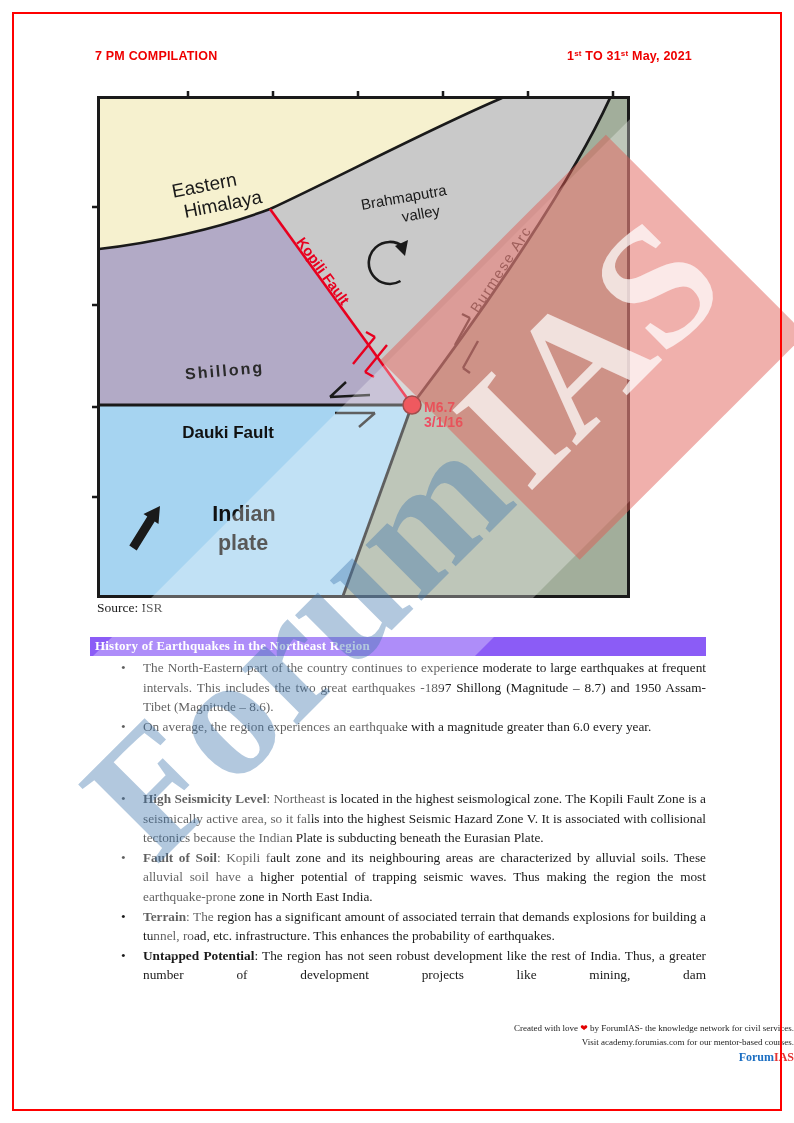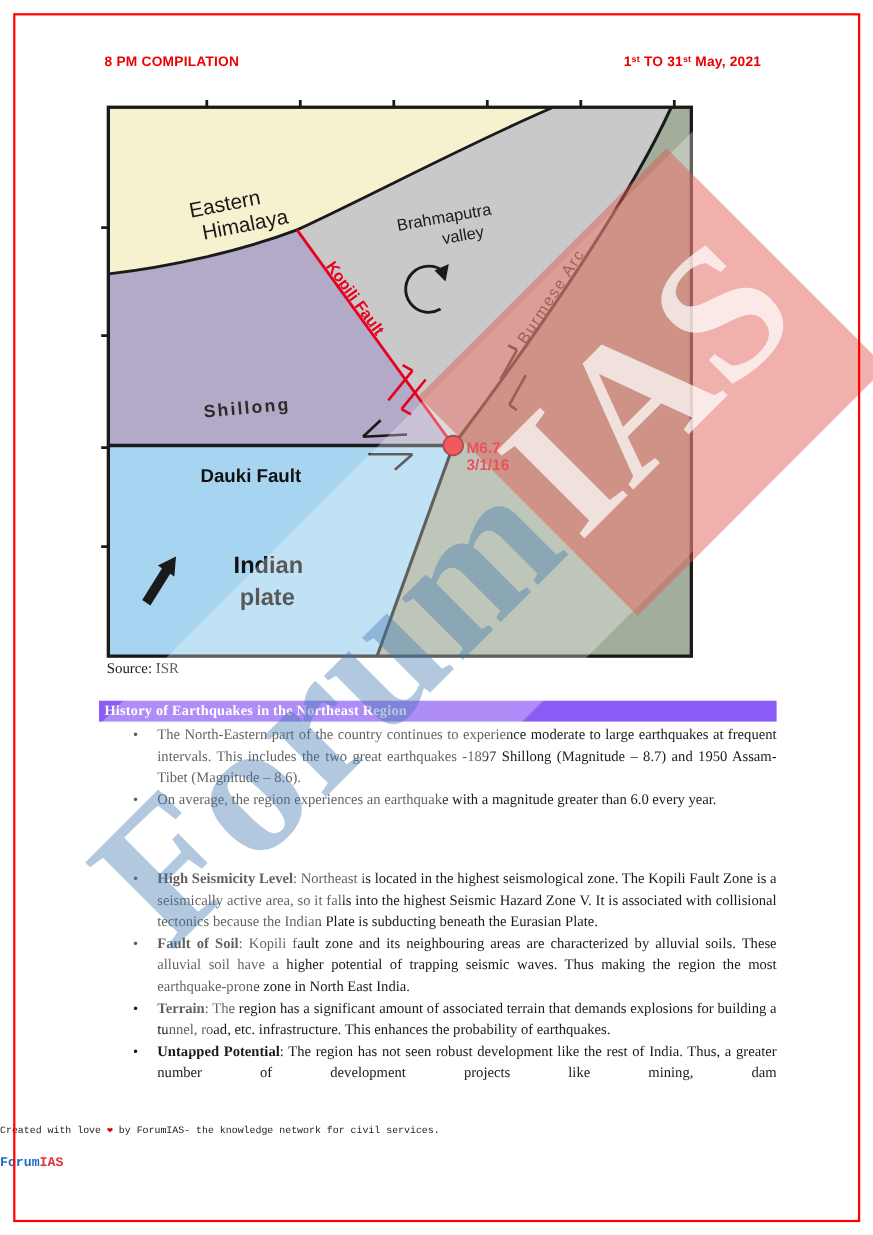--- a/index.html
+++ b/index.html
@@ -15,41 +15,41 @@
   .map-wrap{position:absolute;left:97px;top:96px;z-index:1;}
   .map-src{position:absolute;left:97px;top:600px;font-size:13.5px;z-index:2;}
   .section-bar{position:absolute;left:90px;width:616px;height:19px;background:#8b5cf6;color:#fff;
         box-sizing:border-box;padding:1px 5px;font-weight:bold;font-size:13px;letter-spacing:.2px;z-index:2;}
   .bullets{position:absolute;left:90px;width:616px;margin:0;padding:0;list-style:none;
         font-size:13.3px;line-height:19.6px;text-align:justify;z-index:2;}
   .bullets li{position:relative;padding-left:53px;margin:0;}
   .bullets li::before{content:"\2022";position:absolute;left:31px;top:0;}
   .bullets .lead{font-weight:bold;}
   .stretch-last{text-align-last:justify;}
-  .footer{position:absolute;left:0;right:0;text-align:left;font-family:Liberation Mono, monospace;z-index:2;}
+  .footer{position:absolute;left:0;right:0;text-align:right;font-family:Liberation Serif, serif;z-index:2;}
   .f1{top:1023px;font-size:9px;color:#222;}
   .f2{top:1037px;font-size:9px;color:#222;}
   .f-logo{top:1050px;font-size:12px;font-weight:bold;}
   .heart{color:#e30000;}
   .logo-forum{color:#1b6ec2;}
   .logo-ias{color:#e53333;}
   .watermark{position:absolute;left:-60px;top:395px;width:940px;height:270px;transform:rotate(-45deg);
         display:flex;align-items:center;justify-content:center;background:rgba(255,255,255,0.30);
         font-family:"Liberation Serif",serif;font-weight:bold;font-size:172px;line-height:1;
         z-index:6;pointer-events:none;white-space:nowrap;}
   .wm-forum{color:rgba(62,118,173,0.40);letter-spacing:2px;}
   .wm-ias{color:rgba(255,255,255,0.72);background:rgba(224,90,82,0.48);padding:55px 22px 55px 10px;}
   svg text{font-family:"Liberation Sans",sans-serif;}
 </style>
 </head>
 <body>
 
 <div class="page">
 
-  <div class="hdr hdr-left">8 PM COMPILATION</div>
+  <div class="hdr hdr-left">7 PM COMPILATION</div>
   <div class="hdr hdr-right"><span>1</span><span class="sup">st</span><span> TO 31</span><span class="sup">st</span><span> May, 2021</span></div>
 
   <div class="map-wrap">
     <svg width="533" height="502" viewBox="0 0 533 502" style="overflow:visible">
 
       <path fill="#f6f1cf" d="M2,2 L405,2 C330,34 240,82 173,113 C120,133 55,147 2,153 Z"></path>
       <path fill="#b2aac6" d="M2,153 C55,147 120,133 173,113 L315,309 L2,309 Z"></path>
       <path fill="#a6d4f1" d="M2,309 L315,309 L246,500 L2,500 Z"></path>
       <path fill="#c9c9c9" d="M405,2 L513,2 C475,85 390,210 315,309 L173,113 C240,82 330,34 405,2 Z"></path>
       <path fill="#a2ae9b" d="M513,2 L531,2 L531,500 L246,500 L315,309 C390,210 475,85 513,2 Z"></path>
@@ -112,16 +112,17 @@
     <li><span class="lead">Terrain</span><span>: The region has a significant amount of associated terrain that demands explosions for building a tunnel, road, etc. infrastructure. This enhances the probability of earthquakes.</span></li>
     <li class="stretch-last"><span class="lead">Untapped Potential</span><span>: The region has not seen robust development like the rest of India. Thus, a greater number of development projects like mining, dam</span></li>
   </ul>
 
   <div class="watermark">
       <span class="wm-forum">Forum</span>
       <span class="wm-ias">IAS</span>
     </div>
 
   <div class="footer f1"><span>Created with love </span><span class="heart">❤</span><span> by ForumIAS- the knowledge network for civil services.</span></div>
+  <div class="footer f2">Visit academy.forumias.com for our mentor-based courses.</div>
   <div class="footer f-logo"><span class="logo-forum">Forum</span><span class="logo-ias">IAS</span></div>
 
   <div class="page-border"></div>
 </div>
 
 </body></html>

